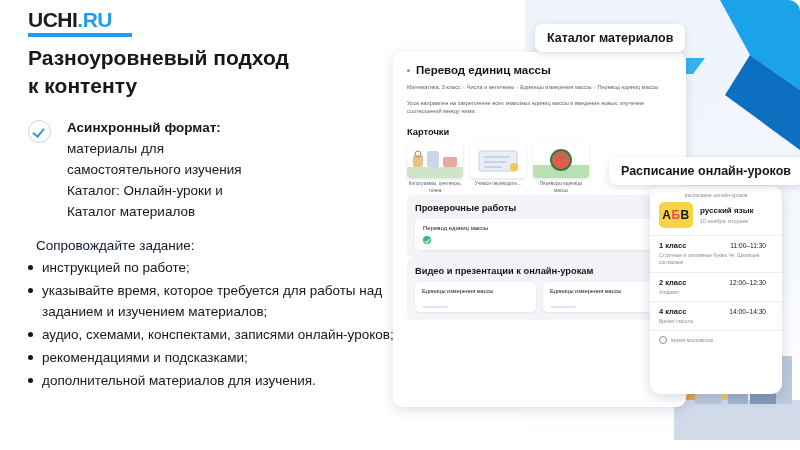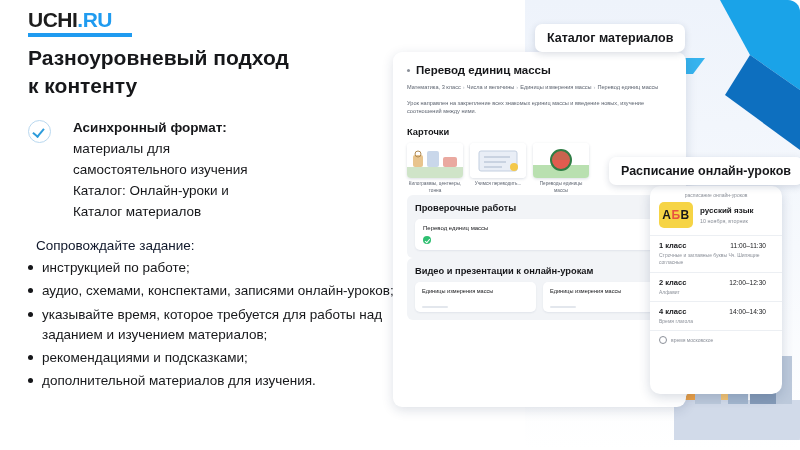--- a/index.html
+++ b/index.html
@@ -80,21 +80,21 @@
 
   .bullet-block {
     position: absolute;
     left: 28px;
     top: 118px;
     width: 350px;
   }
   .check-row {
     display: flex;
     align-items: flex-start;
-    gap: 22px;
+    gap: 16px;
   }
   .check-circle {
     flex: 0 0 auto;
     width: 21px;
     height: 21px;
     border-radius: 50%;
     border: 1.5px solid #b9d8ef;
     background: #ffffff;
     position: relative;
     margin-top: 2px;
@@ -475,22 +475,22 @@
         <span>самостоятельного изучения</span><br>
         <span>Каталог: Онлайн-уроки и</span><br>
         <span>Каталог материалов</span>
       </div>
     </div>
   </div>
 
   <div class="lead">Сопровождайте задание:</div>
   <ul class="dots">
     <li>инструкцией по работе;</li>
+    <li>указывайте время, которое требуется для работы над заданием и изучением материалов;</li>
     <li>аудио, схемами, конспектами, записями онлайн-уроков;</li>
-    <li>указывайте время, которое требуется для работы над заданием и изучением материалов;</li>
     <li>рекомендациями и подсказками;</li>
     <li>дополнительной материалов для изучения.</li>
   </ul>
 
   <div class="callout callout-catalog">Каталог материалов</div>
   <div class="callout callout-schedule">Расписание онлайн-уроков</div>
 
   <div class="card">
     <div class="card-head">
       <div class="card-title">Перевод единиц массы</div>

